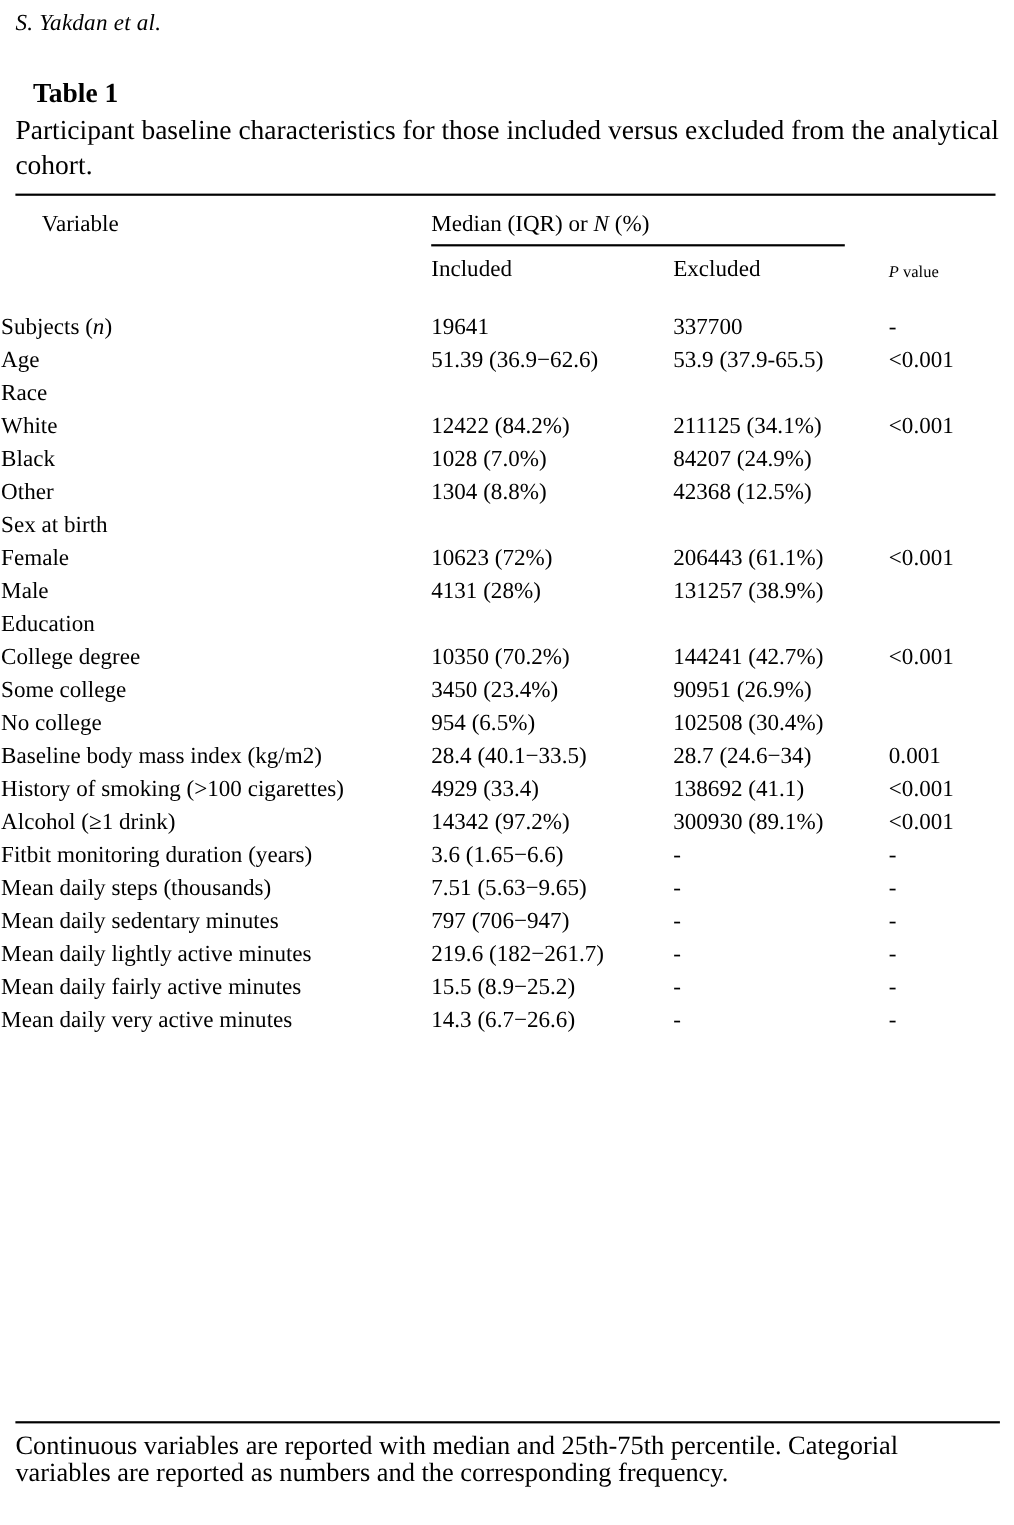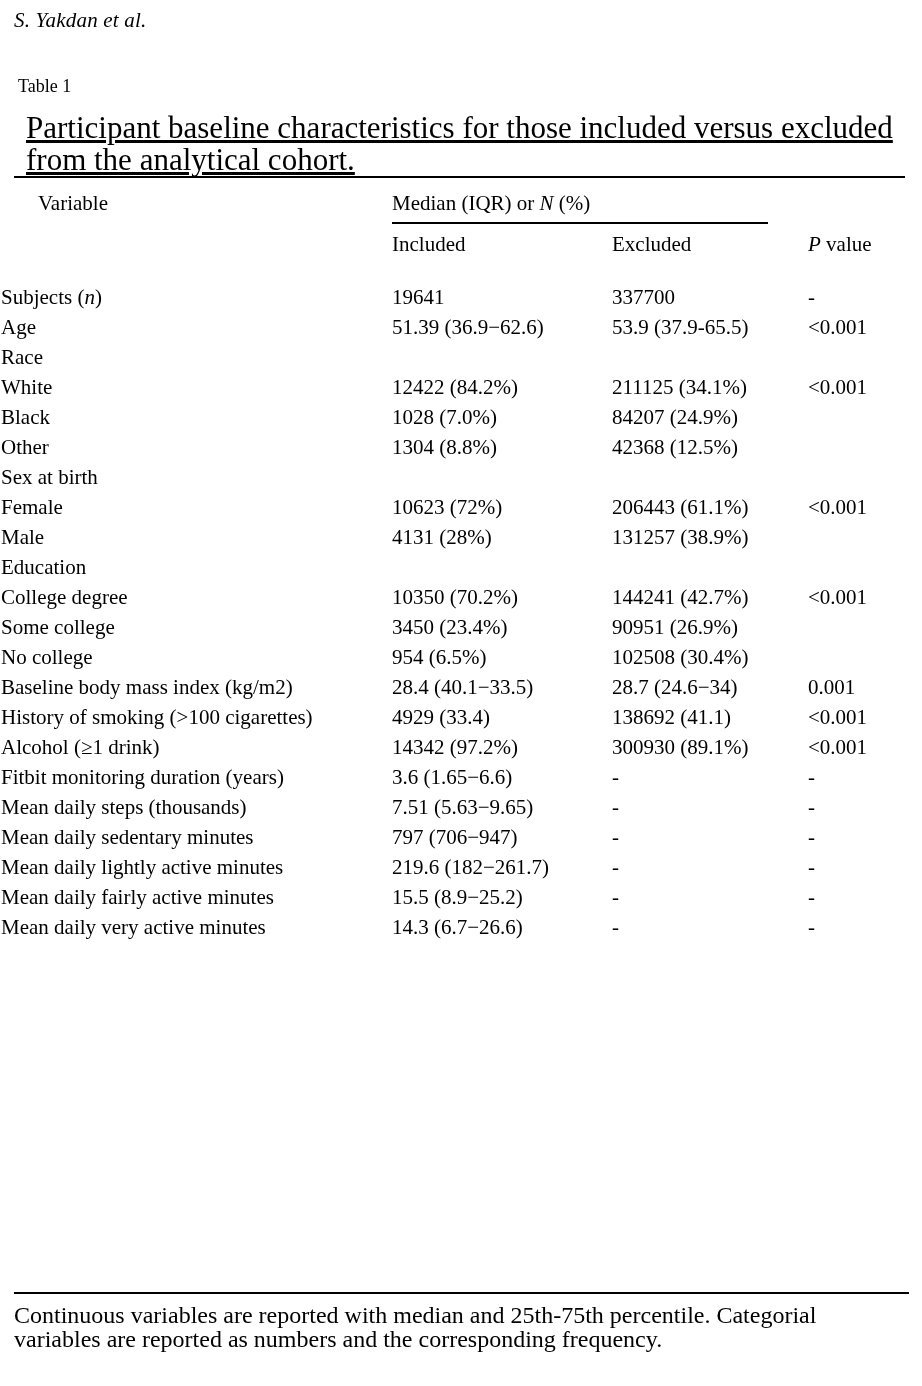--- a/index.html
+++ b/index.html
@@ -33,30 +33,29 @@
   }
 
   
   .caption-block {
     position: absolute;
     left: 14px;
     top: 72px;
     width: 895px;
   }
   .table-label {
-    font-weight: normal;
-    font-size: 18px;
+    font-weight: bold;
+    font-size: 25px;
     line-height: 28px;
-    margin: 0 0 3px 4px;
+    margin: 0 0 3px 16px;
   }
   .table-caption {
-    font-size: 31px;
+    font-size: 25px;
     line-height: 32px;
-    margin: 12px;
-    text-decoration: underline;
+    margin: 0;
   }
 
   
   .tbl-wrap {
     position: absolute;
     left: 14px;
     top: 176px;
     width: 891px;
   }
   .rule-top, .rule-bottom, .rule-head {
@@ -102,21 +101,21 @@
     border-top: 2px solid #000;
     width: 376px;
     height: 0;
     margin-bottom: 8px;
   }
   .hdr-sub {
     font-size: 21px;
     padding-bottom: 14px !important;
   }
   .hdr-p {
-    font-size: 21px;
+    font-size: 15px;
     vertical-align: bottom !important;
     padding-bottom: 14px !important;
   }
   .hdr-p-inner { display: block; }
 
   
   tbody.body td {
     font-size: 21px;
     line-height: 30px;
     padding-top: 0;

